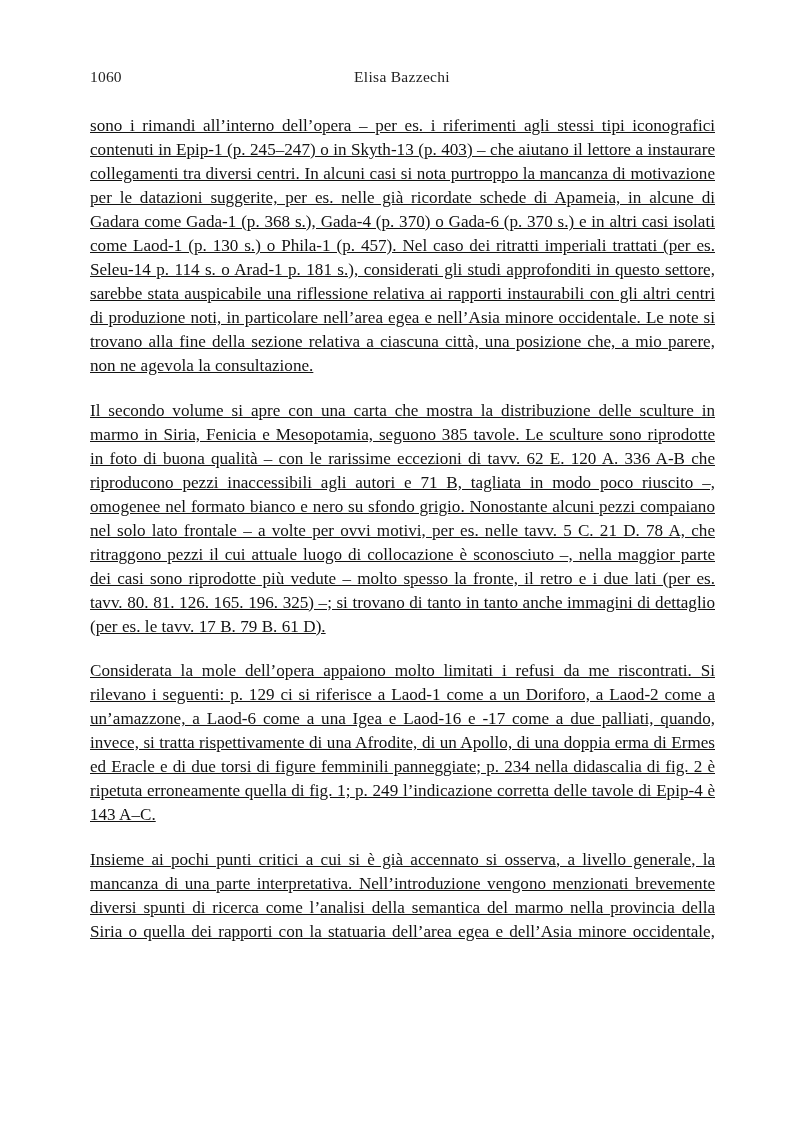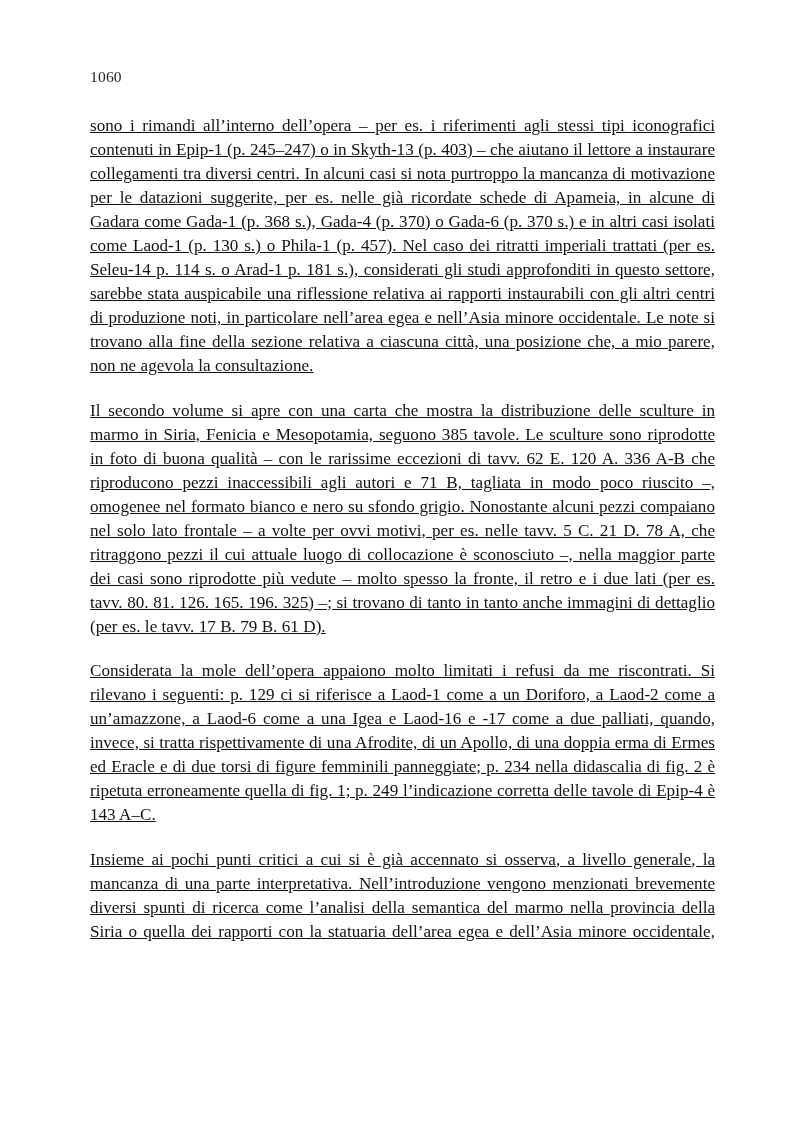--- a/index.html
+++ b/index.html
@@ -76,20 +76,21 @@
     margin-bottom: 12px;
   }
 </style>
 </head>
 <body>
 
 <div class="page">
 
   <div class="running-head">
     <span class="folio">1060</span>
+    <span class="running-title">Elisa Bazzechi</span>
   </div>
 
   <div class="text-block">
     <p class="para">sono i rimandi all’interno dell’opera – per es. i riferimenti agli stessi tipi iconografici contenuti in Epip-1 (p. 245–247) o in Skyth-13 (p. 403) – che aiutano il lettore a instaurare collegamenti tra diversi centri. In alcuni casi si nota purtroppo la mancanza di motivazione per le datazioni suggerite, per es. nelle già ricordate schede di Apameia, in alcune di Gadara come Gada-1 (p. 368 s.), Gada-4 (p. 370) o Gada-6 (p. 370 s.) e in altri casi isolati come Laod-1 (p. 130 s.) o Phila-1 (p. 457). Nel caso dei ritratti imperiali trattati (per es. Seleu-14 p. 114 s. o Arad-1 p. 181 s.), considerati gli studi approfonditi in questo settore, sarebbe stata auspicabile una riflessione relativa ai rapporti instaurabili con gli altri centri di produzione noti, in particolare nell’area egea e nell’Asia minore occidentale. Le note si trovano alla fine della sezione relativa a ciascuna città, una posizione che, a mio parere, non ne agevola la consultazione.</p>
     <p class="para">Il secondo volume si apre con una carta che mostra la distribuzione delle sculture in marmo in Siria, Fenicia e Mesopotamia, seguono 385 tavole. Le sculture sono riprodotte in foto di buona qualità – con le rarissime eccezioni di tavv. 62 E. 120 A. 336 A-B che riproducono pezzi inaccessibili agli autori e 71 B, tagliata in modo poco riuscito –, omogenee nel formato bianco e nero su sfondo grigio. Nonostante alcuni pezzi compaiano nel solo lato frontale – a volte per ovvi motivi, per es. nelle tavv. 5 C. 21 D. 78 A, che ritraggono pezzi il cui attuale luogo di collocazione è sconosciuto –, nella maggior parte dei casi sono riprodotte più vedute – molto spesso la fronte, il retro e i due lati (per es. tavv. 80. 81. 126. 165. 196. 325) –; si trovano di tanto in tanto anche immagini di dettaglio (per es. le tavv. 17 B. 79 B. 61 D).</p>
     <p class="para">Considerata la mole dell’opera appaiono molto limitati i refusi da me riscontrati. Si rilevano i seguenti: p. 129 ci si riferisce a Laod-1 come a un Doriforo, a Laod-2 come a un’amazzone, a Laod-6 come a una Igea e Laod-16 e -17 come a due palliati, quando, invece, si tratta rispettivamente di una Afrodite, di un Apollo, di una doppia erma di Ermes ed Eracle e di due torsi di figure femminili panneggiate; p. 234 nella didascalia di fig. 2 è ripetuta erroneamente quella di fig. 1; p. 249 l’indicazione corretta delle tavole di Epip-4 è 143 A–C.</p>
     <p class="para">Insieme ai pochi punti critici a cui si è già accennato si osserva, a livello generale, la mancanza di una parte interpretativa. Nell’introduzione vengono menzionati brevemente diversi spunti di ricerca come l’analisi della semantica del marmo nella provincia della Siria o quella dei rapporti con la statuaria dell’area egea e dell’Asia minore occidentale, che rispecchiano i più recenti campi di interesse nello studio della statuaria greco-romano. Questi vengono, tuttavia, ripresi solo puntualmente nel corso della pubblicazione. La struttura dell’opera, scelta giusta-</p>
   </div>
 
 </div>

